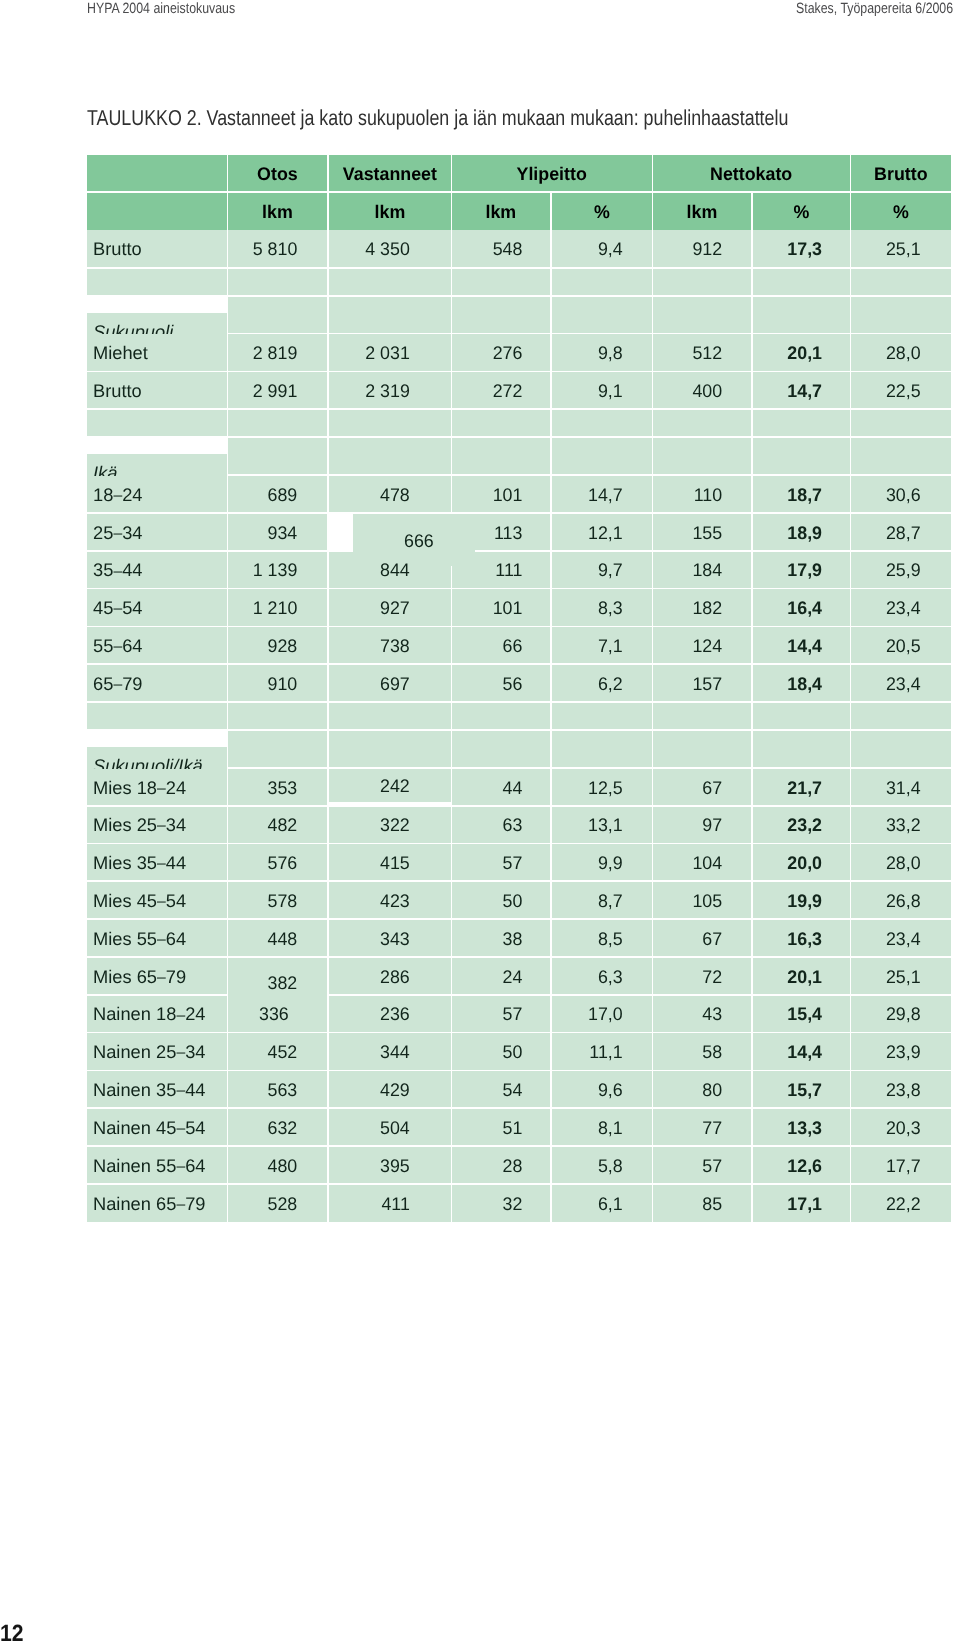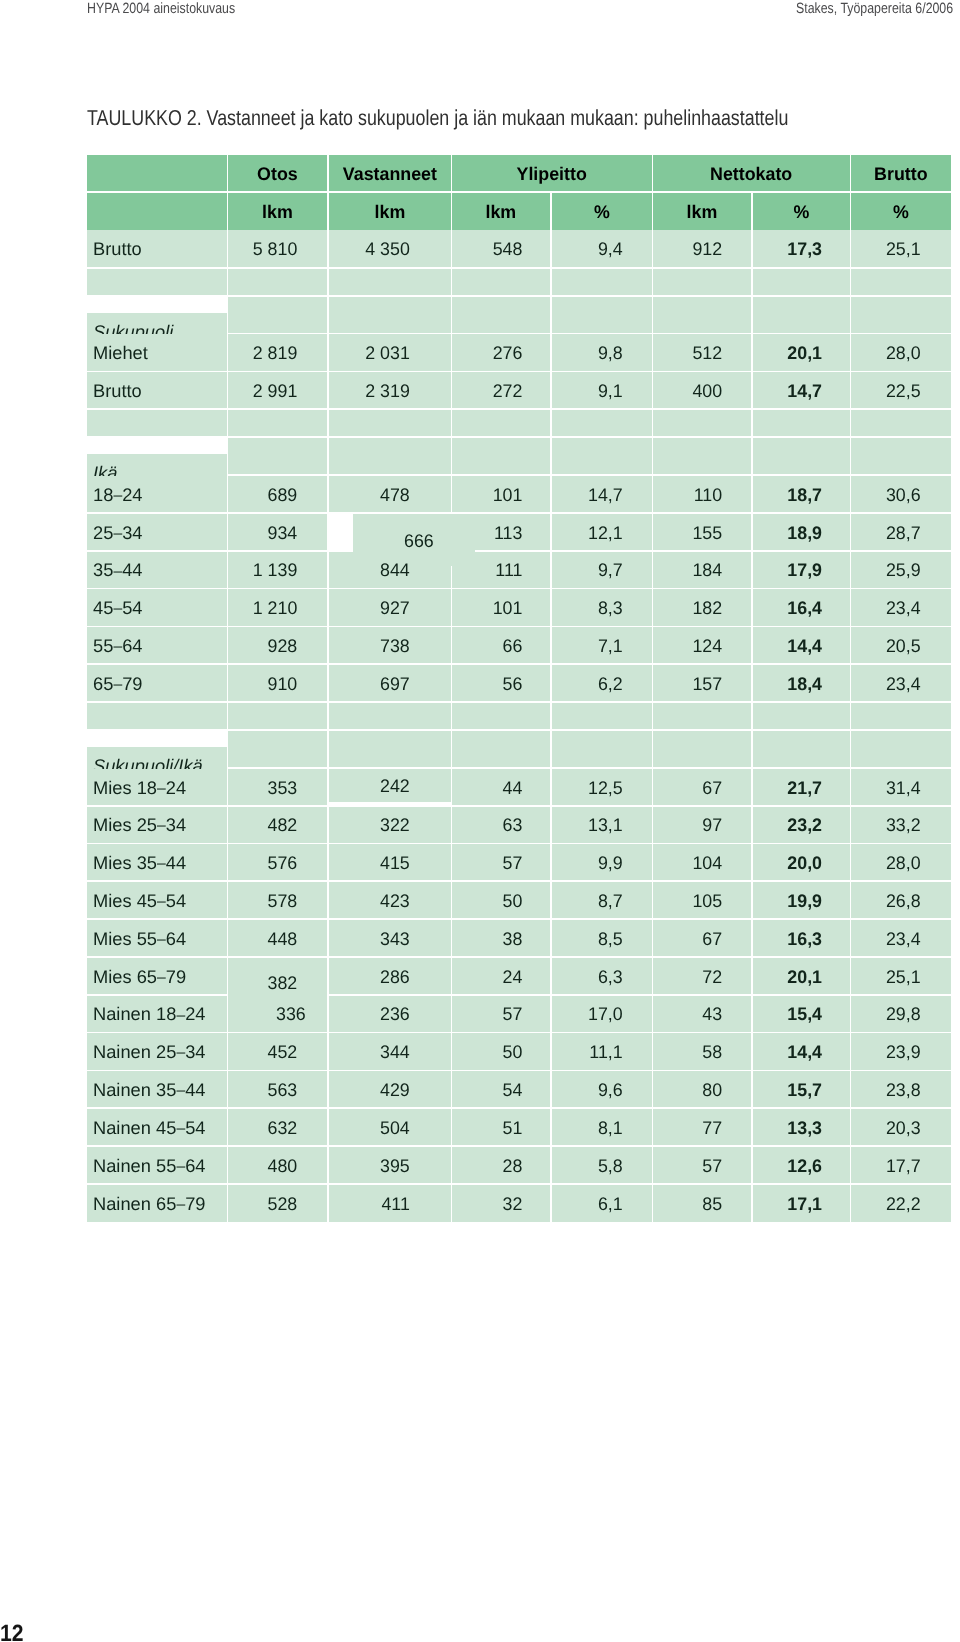--- a/index.html
+++ b/index.html
@@ -590,21 +590,21 @@
       </div>
       <div class="cell dat num bold" style="left:752.85px;top:957.79px;width:96.80px;height:36.12px;padding-right:27.8px;">
         <span>20,1</span>
       </div>
       <div class="cell dat num" style="left:851.35px;top:957.79px;width:99.65px;height:36.12px;padding-right:30px;">
         <span>25,1</span>
       </div>
       <div class="cell dat lbl" style="left:86.70px;top:995.61px;width:139.95px;height:36.12px;padding-left:6.2px;">
         <span>Nainen 18<i class="endash">–</i>24</span>
       </div>
-      <div class="cell dat num" style="left:228.35px;top:995.61px;width:98.80px;height:36.12px;padding-right:21px;">
+      <div class="cell dat num" style="left:228.35px;top:995.61px;width:98.80px;height:36.12px;padding-right:38px;">
         <span>336</span>
       </div>
       <div class="cell dat num" style="left:328.85px;top:995.61px;width:121.80px;height:36.12px;padding-right:41px;">
         <span>236</span>
       </div>
       <div class="cell dat num" style="left:452.35px;top:995.61px;width:97.70px;height:36.12px;padding-right:27.3px;">
         <span>57</span>
       </div>
       <div class="cell dat num" style="left:551.75px;top:995.61px;width:99.90px;height:36.12px;padding-right:29.2px;">
         <span>17,0</span>

